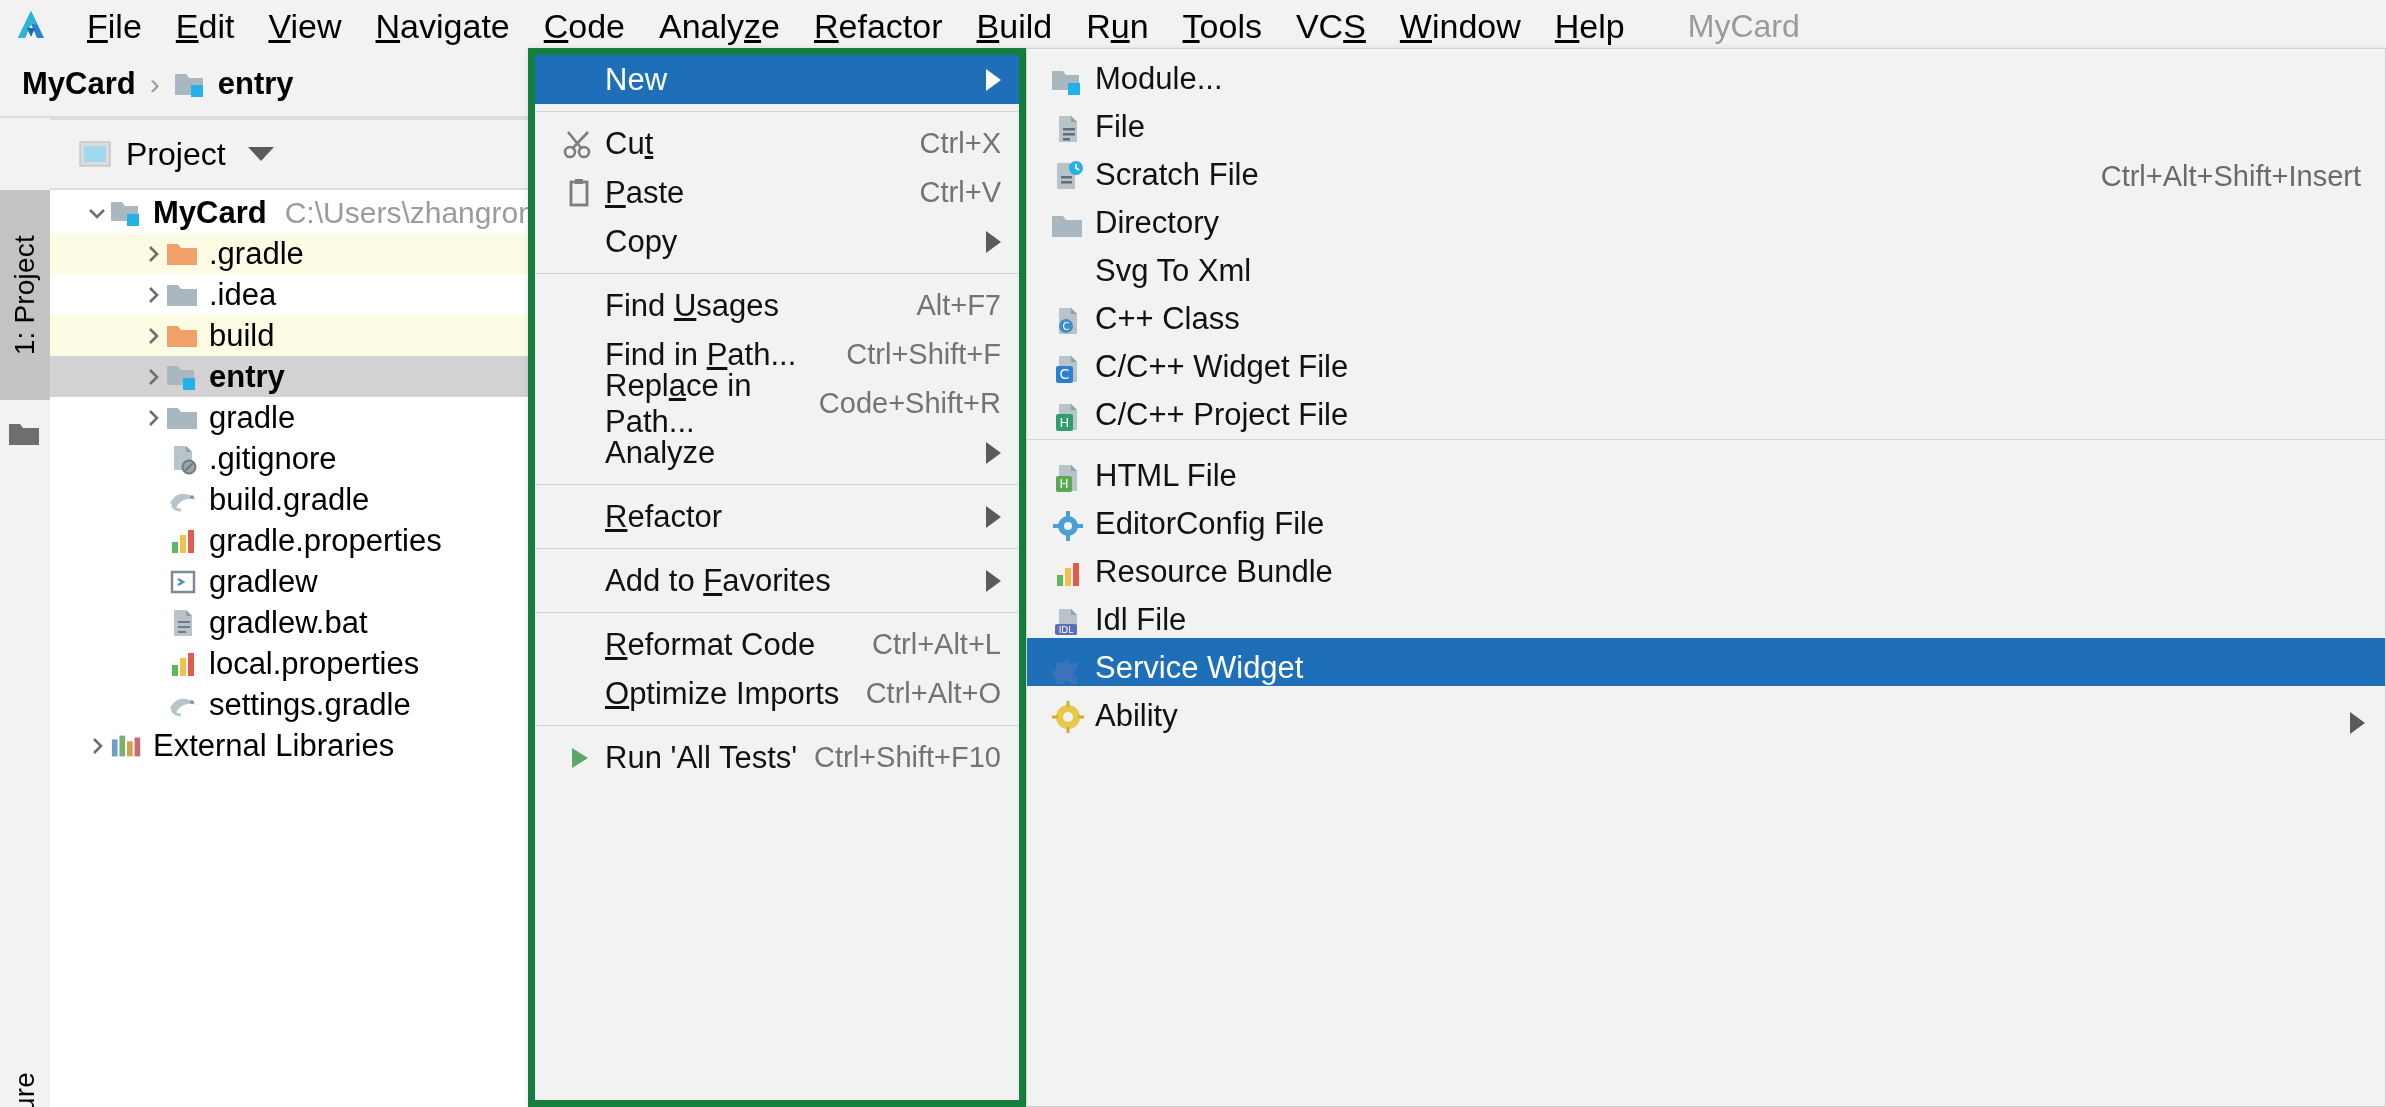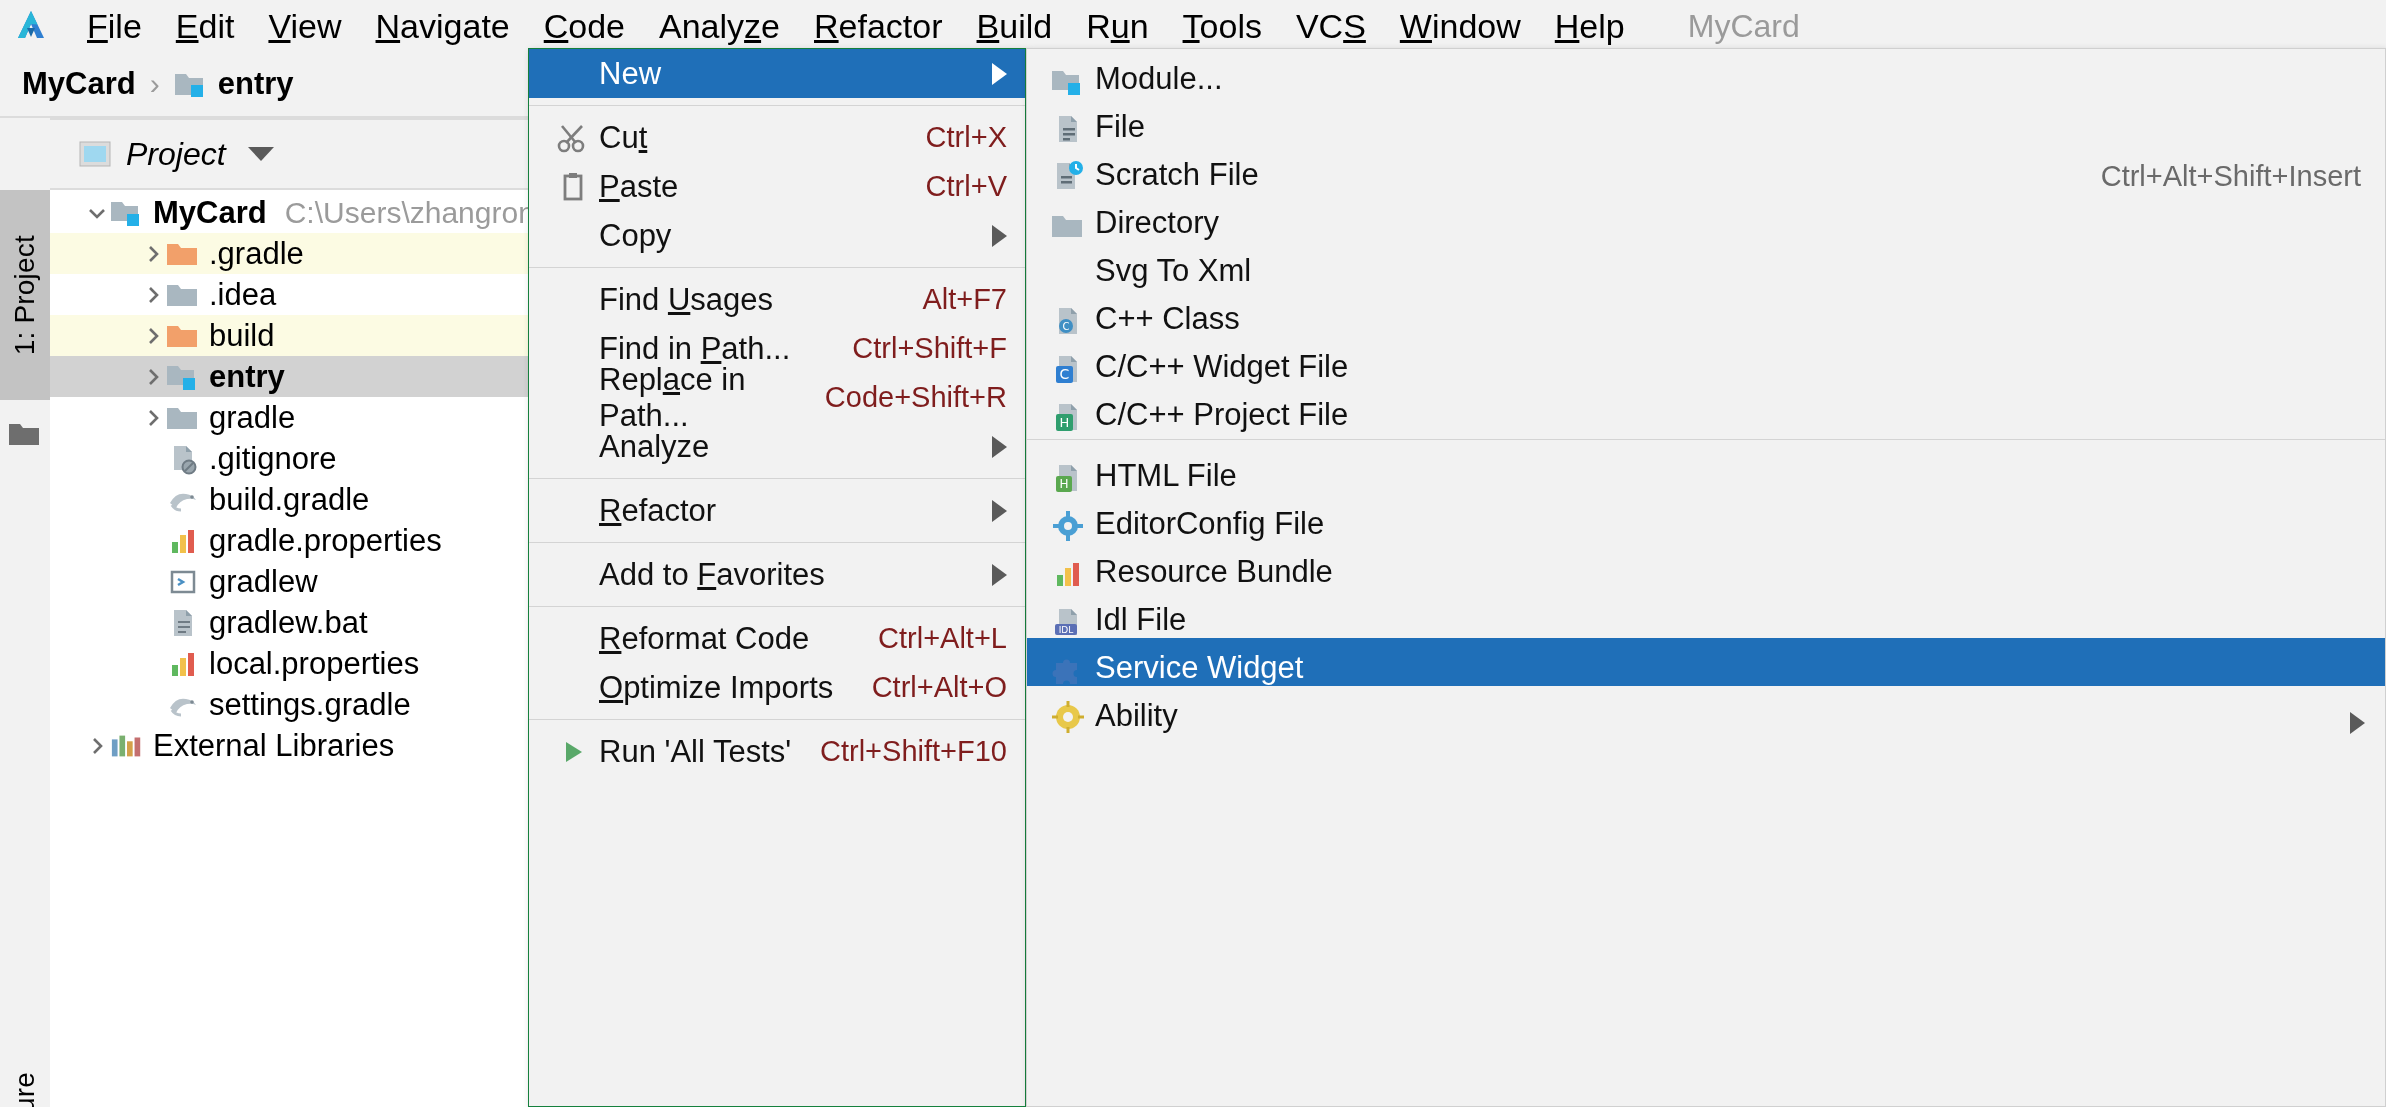--- a/index.html
+++ b/index.html
@@ -57,21 +57,21 @@
   
   .projpanel {
     position:absolute; left:50px; top:118px; width:2336px; height:989px;
     background:#ffffff;
   }
   .projhead {
     position:absolute; left:0; top:0; width:2336px; height:72px;
     background:#f2f2f2; display:flex; align-items:center; padding-left: 28px;
     border-top: 2px solid #dcdcdc; border-bottom:2px solid #dcdcdc;
   }
-  .projhead-label { font-size:32px; color:#000; margin-left:14px;font-style:italic; }
+  .projhead-label { font-size:32px; color:#000; margin-left:14px; }
   .caret-down {
     width:0;height:0;border-left:13px solid transparent;border-right:13px solid transparent;
     border-top:14px solid #5a5a5a; margin-left:22px;
   }
   .tree { position:absolute; left:0; top:74px; width:2336px; height:915px; background:#fff; }
   .trow {
     position:relative; height:41px; display:flex; align-items:center;
     font-size:31px; color:#000; white-space:nowrap;
   }
   .trow.yellow { background:#fcfbe3; }
@@ -80,32 +80,32 @@
   .tw-arrow {
     width:26px; display:inline-flex; justify-content:center; align-items:center;
     color:#6e6e6e; font-size:26px;
   }
   .tw-ico { width:34px; display:inline-flex; justify-content:center; align-items:center; margin-right:9px; }
   .tpath { color:#9b9b9b; font-size:30px; margin-left:18px; font-weight:normal; }
 
   
   .ctxmenu {
     position:absolute; left:528px; top:48px; width:498px; height:1059px;
-    background:#f2f2f2; border:1px solid #15803d;
+    background:#f2f2f2; border:7px solid #15803d;
     box-shadow: 2px 2px 7px rgba(0,0,0,.18);
   }
   .cmi {
     position:relative; height:49px; display:flex; align-items:center;
     font-size:31px; color:#111; padding-left:18px;
   }
   .cmi.hl { background:#1f6fb8; color:#ffffff; }
   .cmi-ico { width:52px; display:inline-flex; justify-content:center; align-items:center; }
   .cmi-label { flex:1; }
   .cmi-label u { text-decoration: underline; }
-  .cmi-short { color:#7f1d1d; font-size:29px; margin-right:18px; }
+  .cmi-short { color:#737373; font-size:29px; margin-right:18px; }
   .cmi-arrow {
     width:0;height:0;border-top:11px solid transparent;border-bottom:11px solid transparent;
     border-left:15px solid #5a5a5a; margin-right:18px;
   }
   .cmi.hl .cmi-arrow { border-left-color:#ffffff; }
   .cmsep { height:1px; background:#d4d4d4; margin:7px 0; }
 
   
   .submenu {
     position:absolute; left:1026px; top:48px; width:1360px; height:1059px;

